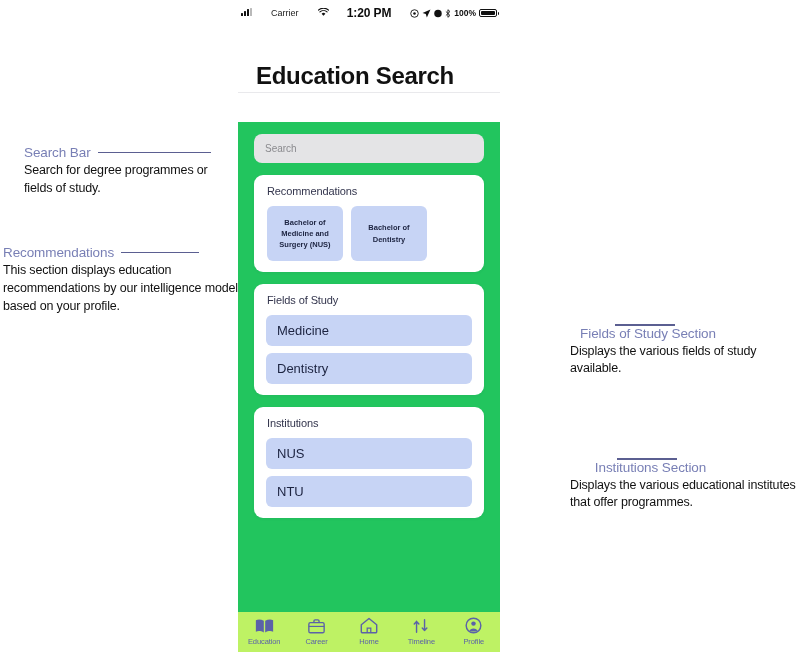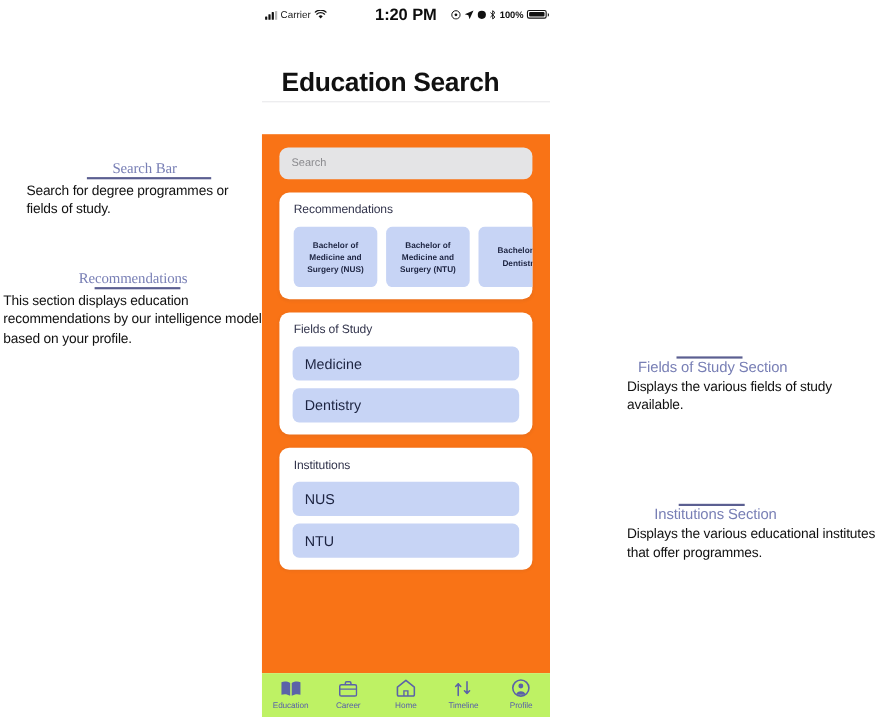--- a/index.html
+++ b/index.html
@@ -35,28 +35,28 @@
     display: flex;
     align-items: center;
     font-size: 9px;
     color: #0d0d0d;
     font-weight: bold;
   }
   .sb-left {
     position: absolute;
     left: 3px;
     display: flex;
-    align-items: flex-end;
-    gap: 3px;
+    align-items: flex-start;
+    gap: 19px;
   }
   .sb-center {
     position: absolute;
     left: 0; right: 0;
     text-align: center;
-    font-size: 15px;
+    font-size: 12px;
     letter-spacing: -0.1px;
   }
   .sb-right {
     position: absolute;
     right: 3px;
     display: flex;
     align-items: center;
     gap: 3px;
   }
   .carrier-label { font-weight: normal; font-size: 9px; color: #1c1c1c;}
@@ -100,21 +100,21 @@
     letter-spacing: -0.3px;
     line-height: 1.35;
   }
 
   
   #app-body {
     position: absolute;
     left: 0; top: 122px;
     width: 262px;
     height: 490px;
-    background: #f97316;
+    background: #22c55e;
     padding: 10px 0 0 0;
     box-sizing: border-box;
   }
 
   #search-input {
     display: block;
     margin: 2px 16px 0 16px;
     width: 230px;
     height: 29px;
     background: #e4e4e6;
@@ -231,21 +231,21 @@
   }
   .annot-desc {
     margin-top: 2px;
     font-size: 12.5px;
     line-height: 1.42;
     color: #111111;
     letter-spacing: -0.15px;
   }
 
   
-  .annot-left .annot-head { flex-direction: column; font-family: Liberation Serif, serif; }
+  .annot-left .annot-head { flex-direction: row; }
   .annot-left .annot-line { margin-left: 7px; }
   
   .annot-right .annot-head { flex-direction: column; }
   .annot-right .annot-line { margin-right: 7px; }
 
   #annot-search-bar { left: 24px; top: 145px; width: 215px; }
   #annot-search-bar .annot-line { width: 113px; }
 
   #annot-recommendations { left: 3px; top: 245px; width: 236px; }
   #annot-recommendations .annot-line { width: 78px; }
@@ -303,21 +303,20 @@
   </div>
 
   <div id="app-body">
 
     <input id="search-input" type="text" placeholder="Search" style="">
 
     <div class="card">
       <p class="card-title">Recommendations</p>
       <div class="rec-strip">
         <div class="rec-chip">Bachelor of Medicine and Surgery (NUS)</div>
-        <div class="rec-chip">Bachelor of Medicine and Surgery (NTU)</div>
         <div class="rec-chip">Bachelor of Dentistry</div>
       </div>
     </div>
 
     <div class="card">
       <p class="card-title">Fields of Study</p>
       <div class="row-list">
         <div class="list-row">Medicine</div>
         <div class="list-row">Dentistry</div>
       </div>

